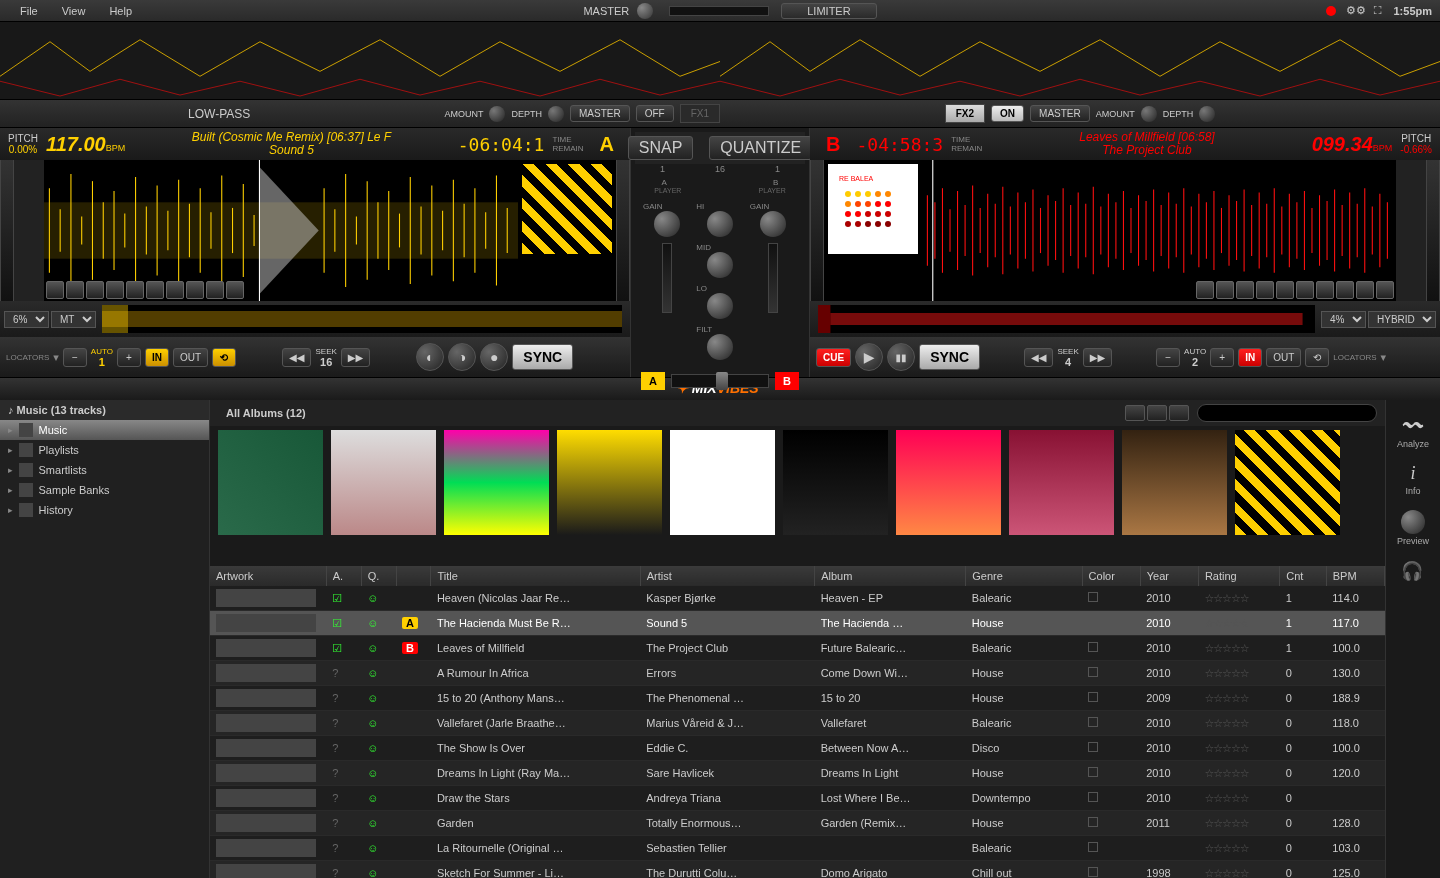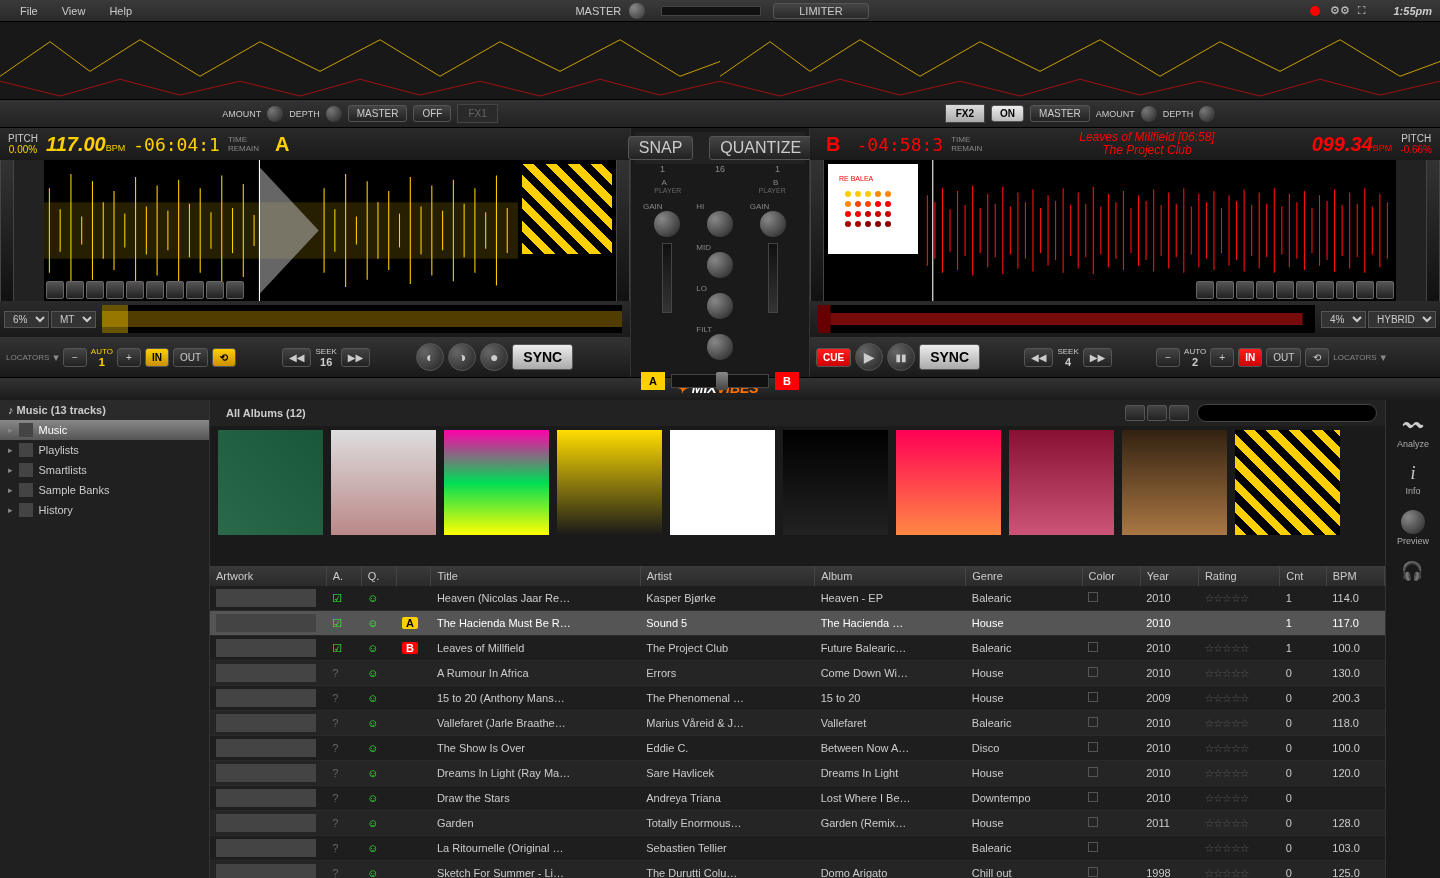--- a/index.html
+++ b/index.html
@@ -5,21 +5,21 @@
 * { margin:0; padding:0; box-sizing:border-box; font-family:Arial,Helvetica,sans-serif; }
 body { background:#1a1a1a; color:#ccc; font-size:11px; width:1440px; height:878px; overflow:hidden; }
 .topbar { height:22px; background:linear-gradient(#3a3a3a,#2a2a2a); display:flex; align-items:center; padding:0 8px; border-bottom:1px solid #000; }
 .topbar .menu-item { padding:0 12px; cursor:pointer; }
 .topbar .spacer { flex:1; }
 .topbar .master-knob { width:16px; height:16px; border-radius:50%; background:radial-gradient(circle at 30% 30%,#888,#333); margin:0 8px; }
 .topbar .meter { width:100px; height:10px; background:#111; border:1px solid #444; margin:0 8px; }
 .topbar .limiter-btn { padding:1px 25px; background:linear-gradient(#444,#2a2a2a); border:1px solid #555; border-radius:3px; margin:0 4px; }
 .topbar .rec-dot { width:10px; height:10px; border-radius:50%; background:#f00; margin:0 6px; }
 .topbar .icon-btn { margin:0 4px; cursor:pointer; }
-.topbar .clock { margin-left:24px; font-weight:bold;font-style:italic; }
+.topbar .clock { margin-left:8px; font-weight:bold; }
 .global-wave { height:78px; background:#181818; display:flex; border-bottom:1px solid #000; position:relative; }
 .global-wave .half { flex:1; position:relative; overflow:hidden; }
 .fx-bar { height:28px; background:linear-gradient(#333,#222); display:flex; align-items:center; border-bottom:1px solid #000; }
 .fx-bar .fx-half { flex:1; display:flex; align-items:center; justify-content:center; gap:6px; }
 .fx-bar .knob-mini { width:16px; height:16px; border-radius:50%; background:radial-gradient(circle at 30% 30%,#777,#222); }
 .fx-bar .fx-btn { padding:2px 8px; background:linear-gradient(#444,#222); border:1px solid #555; border-radius:3px; font-size:10px; }
 .fx-bar .fx-btn.on { background:linear-gradient(#eee,#bbb); color:#000; font-weight:bold; }
 .fx-bar .fx-tab { padding:3px 10px; background:#2a2a2a; border:1px solid #444; font-size:10px; }
 .fx-bar .fx-tab.active { background:linear-gradient(#ddd,#aaa); color:#000; font-weight:bold; }
 .fx-bar .fx-name { flex:1; text-align:center; font-size:12px; color:#ccc; }
@@ -137,20 +137,21 @@
     <svg class="wf" viewBox="0 0 720 78" preserveAspectRatio="none">
       <rect width="720" height="78" fill="#181818"></rect>
       <polyline points="0,55 50,20 90,50 140,18 200,55 260,20 320,50 380,18 440,55 500,20 560,50 620,18 680,55 720,40" stroke="#cca000" stroke-width="1" fill="none"></polyline>
       <polyline points="0,60 60,75 120,58 180,74 240,60 300,75 360,58 420,74 480,60 540,75 600,58 660,74 720,60" stroke="#a01010" stroke-width="1" fill="none"></polyline>
     </svg>
   </div>
 </div>
 
 <div class="fx-bar">
   <div class="fx-half">
+    <span class="fx-name">LOW-PASS</span>
     <span style="font-size:9px;">AMOUNT</span>
     <div class="knob-mini"></div>
     <span style="font-size:9px;">DEPTH</span>
     <div class="knob-mini"></div>
     <div class="fx-btn">MASTER</div>
     <div class="fx-btn">OFF</div>
     <div class="fx-tab" style="color:#666;">FX1</div>
   </div>
   <div class="fx-half">
     <div class="fx-tab active">FX2</div>
@@ -166,20 +167,24 @@
 <div class="decks">
 
   <div class="deck deck-a">
     <div class="deck-header">
       <div style="text-align:center;">
         <div class="pitch">PITCH</div>
         <div class="pitch" style="color:#ffd000;">0.00%</div>
       </div>
       <div>
         <span class="bpm">117.00</span><span class="bpm-unit" style="color:#ffd000;">BPM</span>
+      </div>
+      <div class="track-title">
+        <div>Built (Cosmic Me Remix) [06:37]    Le F</div>
+        <div>Sound 5</div>
       </div>
       <div class="time-remain">-06:04:1</div>
       <div style="font-size:8px;color:#888;">
         <div>TIME</div>
           <div>REMAIN</div>
       </div>
       <div class="deck-letter">A</div>
     </div>
     <div class="wave-panel">
       <div class="pitch-slider"></div>
@@ -678,21 +683,21 @@
               <td><span class="smiley">☺</span></td>
               <td></td>
               <td>15 to 20 (Anthony Mans…</td>
               <td>The Phenomenal …</td>
               <td>15 to 20</td>
               <td>House</td>
               <td><span style="display:inline-block;width:10px;height:10px;border:1px solid #555;"></span></td>
               <td>2009</td>
               <td><span class="stars">☆☆☆☆☆</span></td>
               <td>0</td>
-              <td>200.3</td>
+              <td>188.9</td>
             </tr>
             <tr>
               <td>
                 <div class="artwork-cell"></div>
               </td>
               <td><span style="color:#666;">?</span></td>
               <td><span class="smiley">☺</span></td>
               <td></td>
               <td>Vallefaret (Jarle Braathe…</td>
               <td>Marius Våreid &amp; J…</td>

